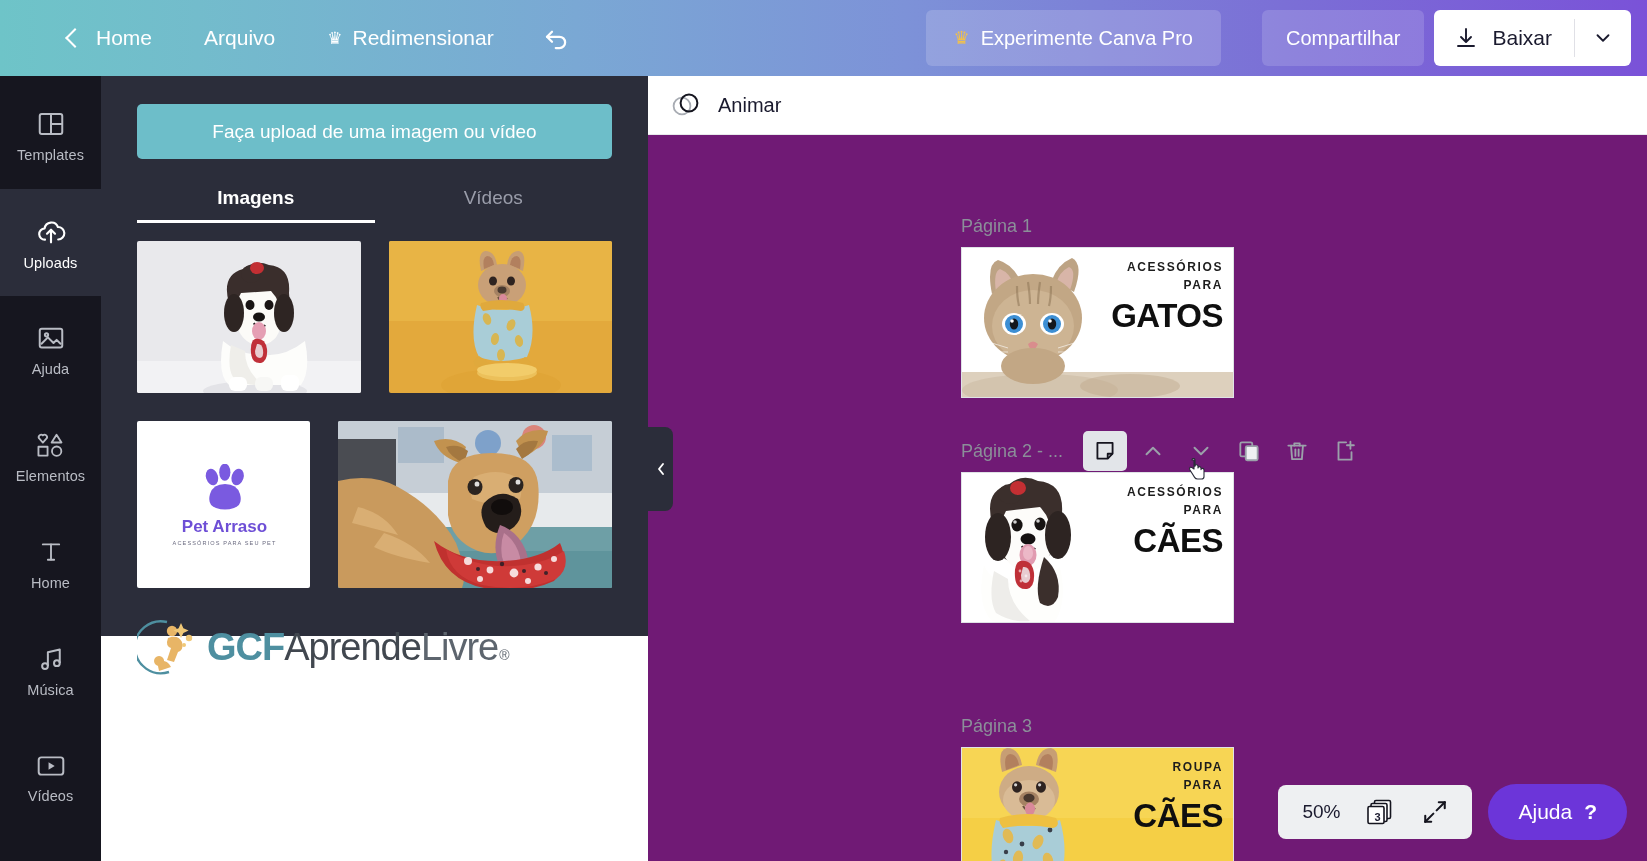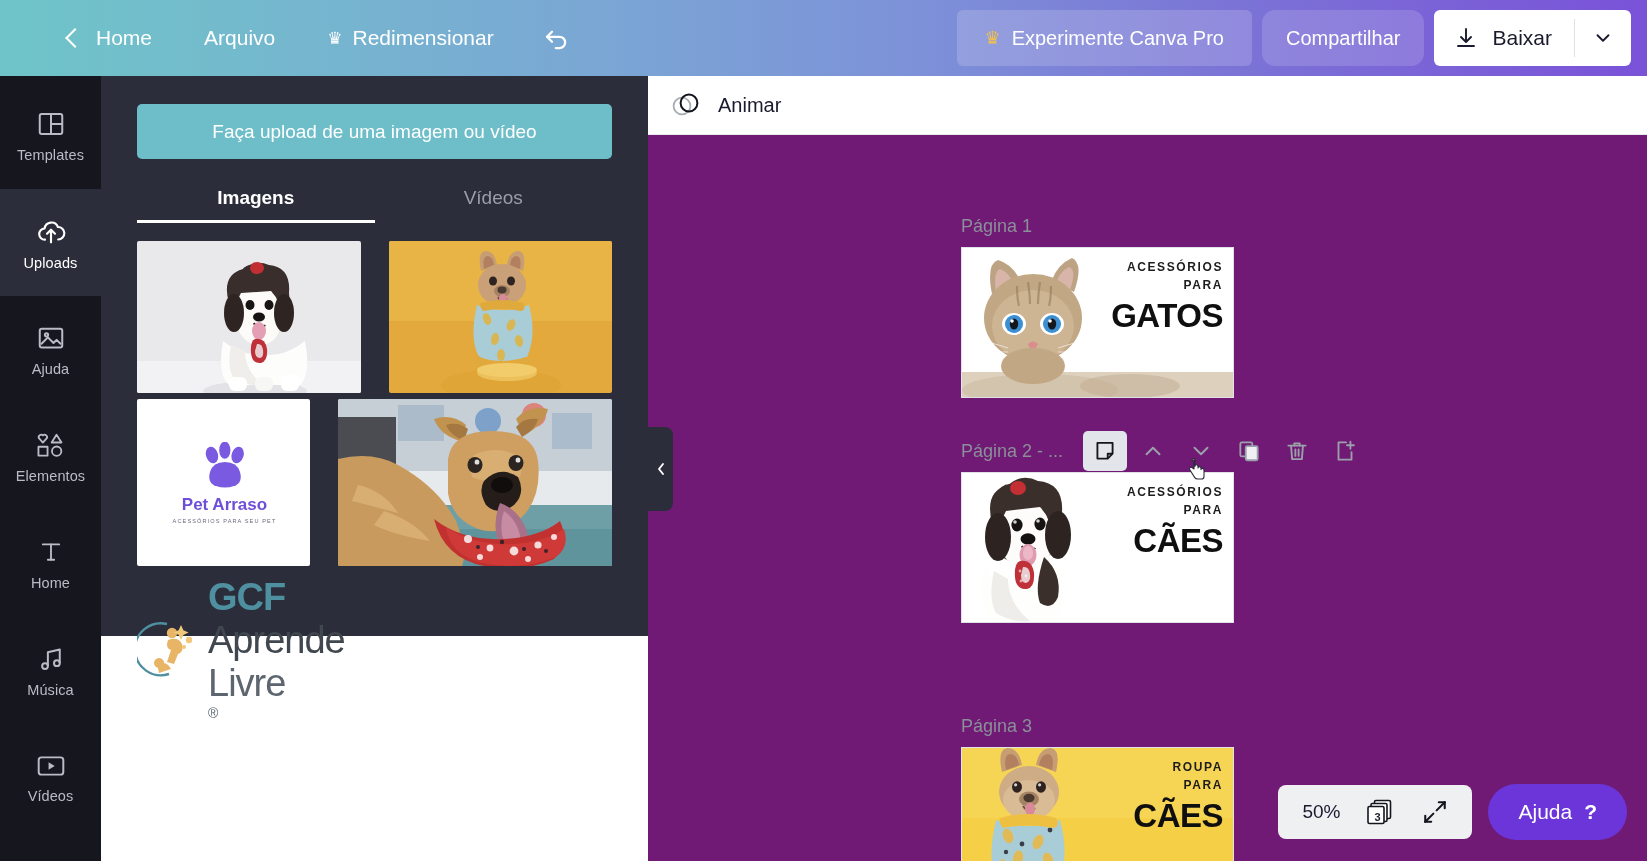--- a/index.html
+++ b/index.html
@@ -34,21 +34,21 @@
     display: flex; align-items: center; gap: 11px;
     background: rgba(255,255,255,0.17);
     color: #fff; font-size: 20px;
     padding: 0 28px; height: 56px; border-radius: 6px; cursor: pointer;
     white-space: nowrap;
   }
   .share-btn {
     display:flex; align-items:center; justify-content:center;
     background: rgba(255,255,255,0.15);
     color:#fff; font-size: 20px; padding: 0 24px; height:56px;
-    border-radius:13px; cursor:pointer; white-space:nowrap;
+    border-radius:6px; cursor:pointer; white-space:nowrap;margin-left:31px;
   }
   .download-group {
     display:flex; align-items:center; background:#fff; height:56px;
     border-radius:6px; overflow:hidden; margin-right:8px;
   }
   .download-btn {
     display:flex; align-items:center; gap:14px; color:#1a1a2e;
     font-size:21px; padding: 0 22px 0 20px; height:100%; cursor:pointer;
     white-space:nowrap;
   }
@@ -83,21 +83,21 @@
   .tabs { display:flex; margin-top: 28px; position:relative; }
   .tab {
     flex:1; text-align:center; font-size:19px; color:#9a9daa;
     padding-bottom: 14px; cursor:pointer;
   }
   .tab.active { color:#ffffff; font-weight:bold; }
   .tab-underline {
     position:absolute; bottom:0; left:0; width:50%; height:3px; background:#ffffff;
   }
   .thumbs { margin-top: 18px; }
-  .thumb-row { display:flex; gap:28px; margin-bottom: 6px; }
+  .thumb-row { display:flex; gap:28px; margin-bottom: 28px; }
   .thumb { border-radius:2px; overflow:hidden; cursor:pointer; position:relative; }
   .gcf { margin-top: 10px; display:flex; align-items:center; gap: 6px; }
 
   
   .canvas-wrap {
     position:absolute; top:76px; left:648px; width:999px; height:785px;
     background:#701a75;
   }
   .animar-bar {
     height:59px; background:#ffffff; display:flex; align-items:center;
@@ -433,21 +433,21 @@
       <svg width="64" height="62" viewBox="0 0 64 62">
         <path d="M30 6 a26 26 0 1 0 2 50" fill="none" stroke="#4e8fa0" stroke-width="2.4"></path>
         <circle cx="35" cy="15" r="5.2" fill="#e8b566"></circle>
         <path d="M31 22 q10 -4 14 4 q2 8 -4 10 l-4 10 l-7 -2 l4 -12 q-6 -2 -3 -10z" fill="#e8b566"></path>
         <path d="M22 40 a5 5 0 1 0 0.1 0z" fill="#e8b566"></path>
         <path d="M20 45 q10 -2 14 6 l-12 4 z" fill="#e8b566"></path>
         <path d="M44 7 l2.4 5.2 l5.2 2.4 l-5.2 2.4 L44 22 l-2.4 -5.2 L36.4 14.6 l5.2 -2.4z" fill="#f0c877"></path>
         <circle cx="52" cy="22" r="3.2" fill="#f0c877"></circle>
         <circle cx="47" cy="29" r="2" fill="#f0c877"></circle>
       </svg>
-      <div style="display:flex;align-items:baseline;flex-direction:column;">
+      <div style="display:flex;align-items:baseline;">
         <span style="font-size:38px;font-weight:bold;color:#4e8fa0;letter-spacing:-1px;">GCF</span>
         <span style="font-size:38px;color:#41474f;letter-spacing:-1px;">Aprende</span>
         <span style="font-size:38px;color:#5d656e;letter-spacing:-1px;">Livre</span>
         <span style="font-size:14px;color:#5d656e;margin-left:1px;">®</span>
       </div>
     </div>
   </div>
 
   <div class="collapse-handle">
     <svg width="12" height="16" viewBox="0 0 12 16" fill="none" stroke="#ffffff" stroke-width="1.9" stroke-linecap="round" stroke-linejoin="round">

